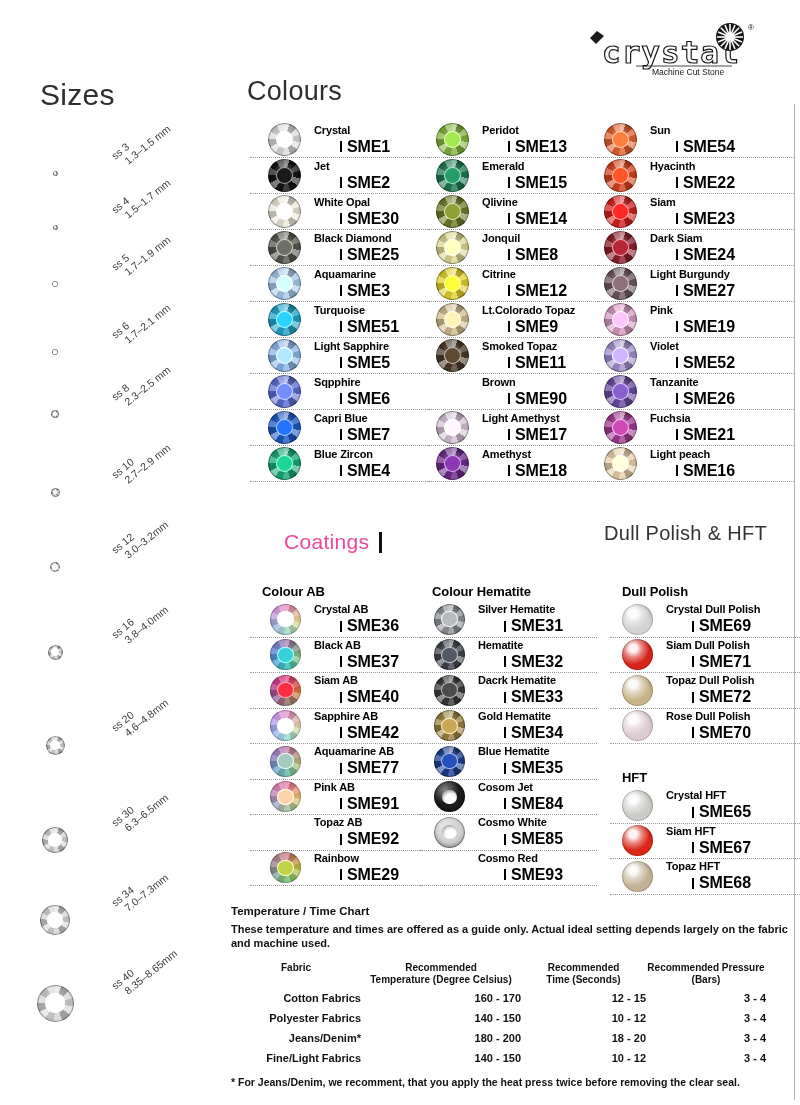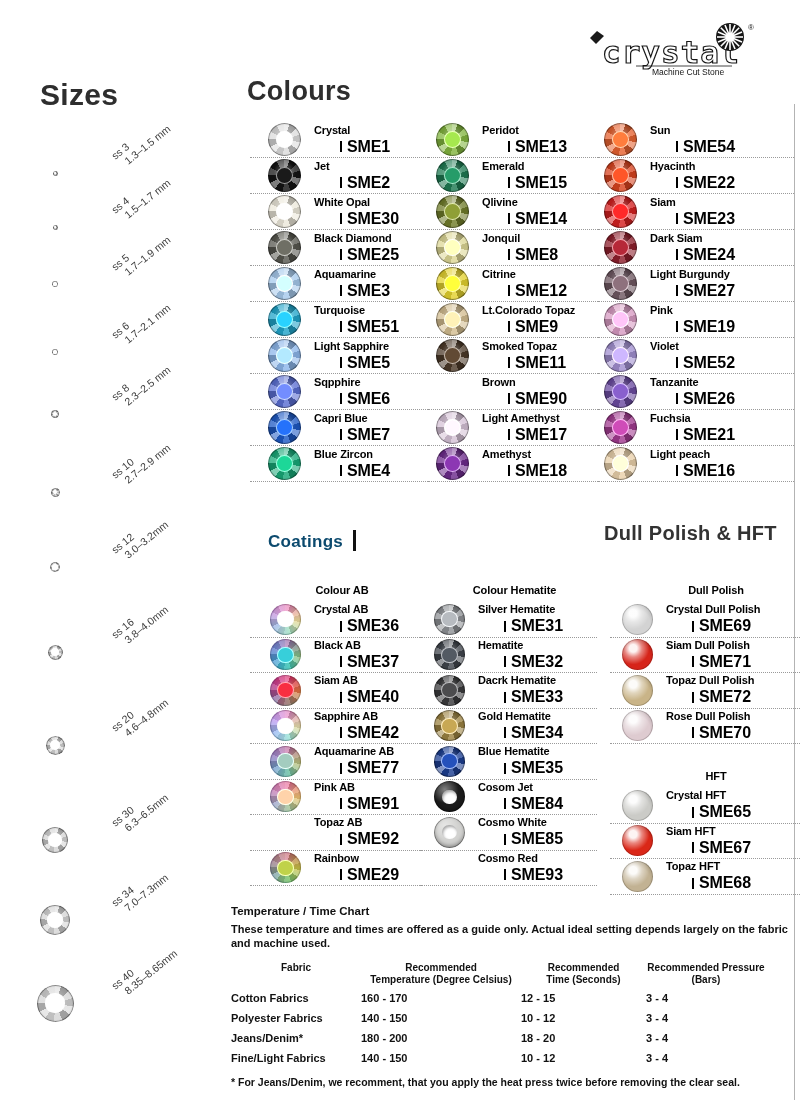--- a/index.html
+++ b/index.html
@@ -1,23 +1,23 @@
 <!DOCTYPE html>
 <html><head>
 <meta charset="utf-8">
 <style>
   html,body{margin:0;padding:0;background:#fff;}
   .page{position:relative;width:800px;height:1105px;background:#fff;overflow:hidden;
         font-family:"Liberation Sans",sans-serif;color:#111;}
 
   
-  .h-title{position:absolute;font-weight:700;color:#2e2e2e;letter-spacing:.3px;}
+  .h-title{position:absolute;font-weight:400;color:#2e2e2e;letter-spacing:.3px;}
   .sizes-title{left:40px;top:78px;font-size:30px;}
   .colours-title{left:247px;top:76px;font-size:27px;}
-  .coatings-title{left:268px;top:530px;font-size:17px;color:#0c4a6e;}
+  .coatings-title{left:284px;top:530px;font-size:21px;color:#ec4899;}
   .coatings-title .tbar{display:inline-block;width:3px;height:21px;background:#111;
         margin-left:10px;vertical-align:-4px;}
   .dull-title{left:604px;top:522px;font-size:20px;color:#333;}
 
   
   .stone{flex:none;display:inline-block;border-radius:50%;position:relative;
          background-color:var(--c,#ccc);
          box-shadow:inset 0 0 1px 1px rgba(0,0,0,.30), inset 0 0 0 1px rgba(0,0,0,.18);}
   .stone.facet,.stone.ab{
     background-image:
@@ -57,41 +57,41 @@
   .col-dull{left:610px;top:584px;width:200px;}
   .cell{display:flex;align-items:center;height:35px;border-bottom:1px dotted #9a9a9a;}
   .col-ab .cell,.col-hem .cell,.col-dull .cell{height:34.5px;}
   .col-c0 .stone{margin-left:18px;} .col-c1 .stone{margin-left:8px;} .col-c2 .stone{margin-left:6px;}
   .col-ab .stone{margin-left:20px;} .col-hem .stone{margin-left:14px;} .col-dull .stone{margin-left:12px;}
   .info{margin-left:13px;}
   .name{font-weight:700;font-size:11px;line-height:12px;letter-spacing:-.15px;color:#000;}
   .code-line{display:flex;align-items:center;margin-left:26px;margin-top:2px;}
   .vbar{width:2px;height:11px;background:#000;margin-right:5px;}
   .code{font-weight:700;font-size:16px;color:#000;letter-spacing:-.1px;}
-  .subhead{font-weight:700;font-size:11px;color:#000;height:18px;padding-left:12px;letter-spacing:-.1px;text-align:center;}
+  .subhead{font-weight:700;font-size:13px;color:#000;height:18px;padding-left:12px;letter-spacing:-.1px;}
   .hft-head{margin-top:26px;}
 
   
   .size-item{position:absolute;left:40px;height:0;width:190px;}
   .size-item .stone{position:absolute;top:0;}
   .size-label{position:absolute;left:84px;bottom:2px;transform:rotate(-39deg);
       transform-origin:0 100%;font-size:10.5px;color:#3c3c3c;line-height:12px;white-space:nowrap;}
   .size-label .rng{padding-left:7px;}
 
   
   .vline{position:absolute;left:794px;top:104px;width:1px;height:996px;background:#b3b3b3;}
 
   
   .temp-block{position:absolute;left:231px;top:905px;width:572px;}
   .tc-title{font-weight:700;font-size:11.5px;}
   .tc-note{font-weight:700;font-size:11px;line-height:14px;margin-top:5px;width:575px;}
   .ttable{margin-top:12px;}
   .trow{display:grid;grid-template-columns:130px 160px 125px 120px;}
   .th{font-weight:700;font-size:10px;line-height:12px;text-align:center;white-space:pre-line;}
-  .td{font-weight:700;font-size:11px;text-align:left;padding:6px 0 2px;}
+  .td{font-weight:700;font-size:11px;text-align:right;padding:6px 0 2px;}
   .tc-foot{font-weight:700;font-size:10.5px;margin-top:10px;}
 
   
   .logo{position:absolute;left:580px;top:18px;}
 </style>
 </head>
 <body>
 
 <div class="page">
 

